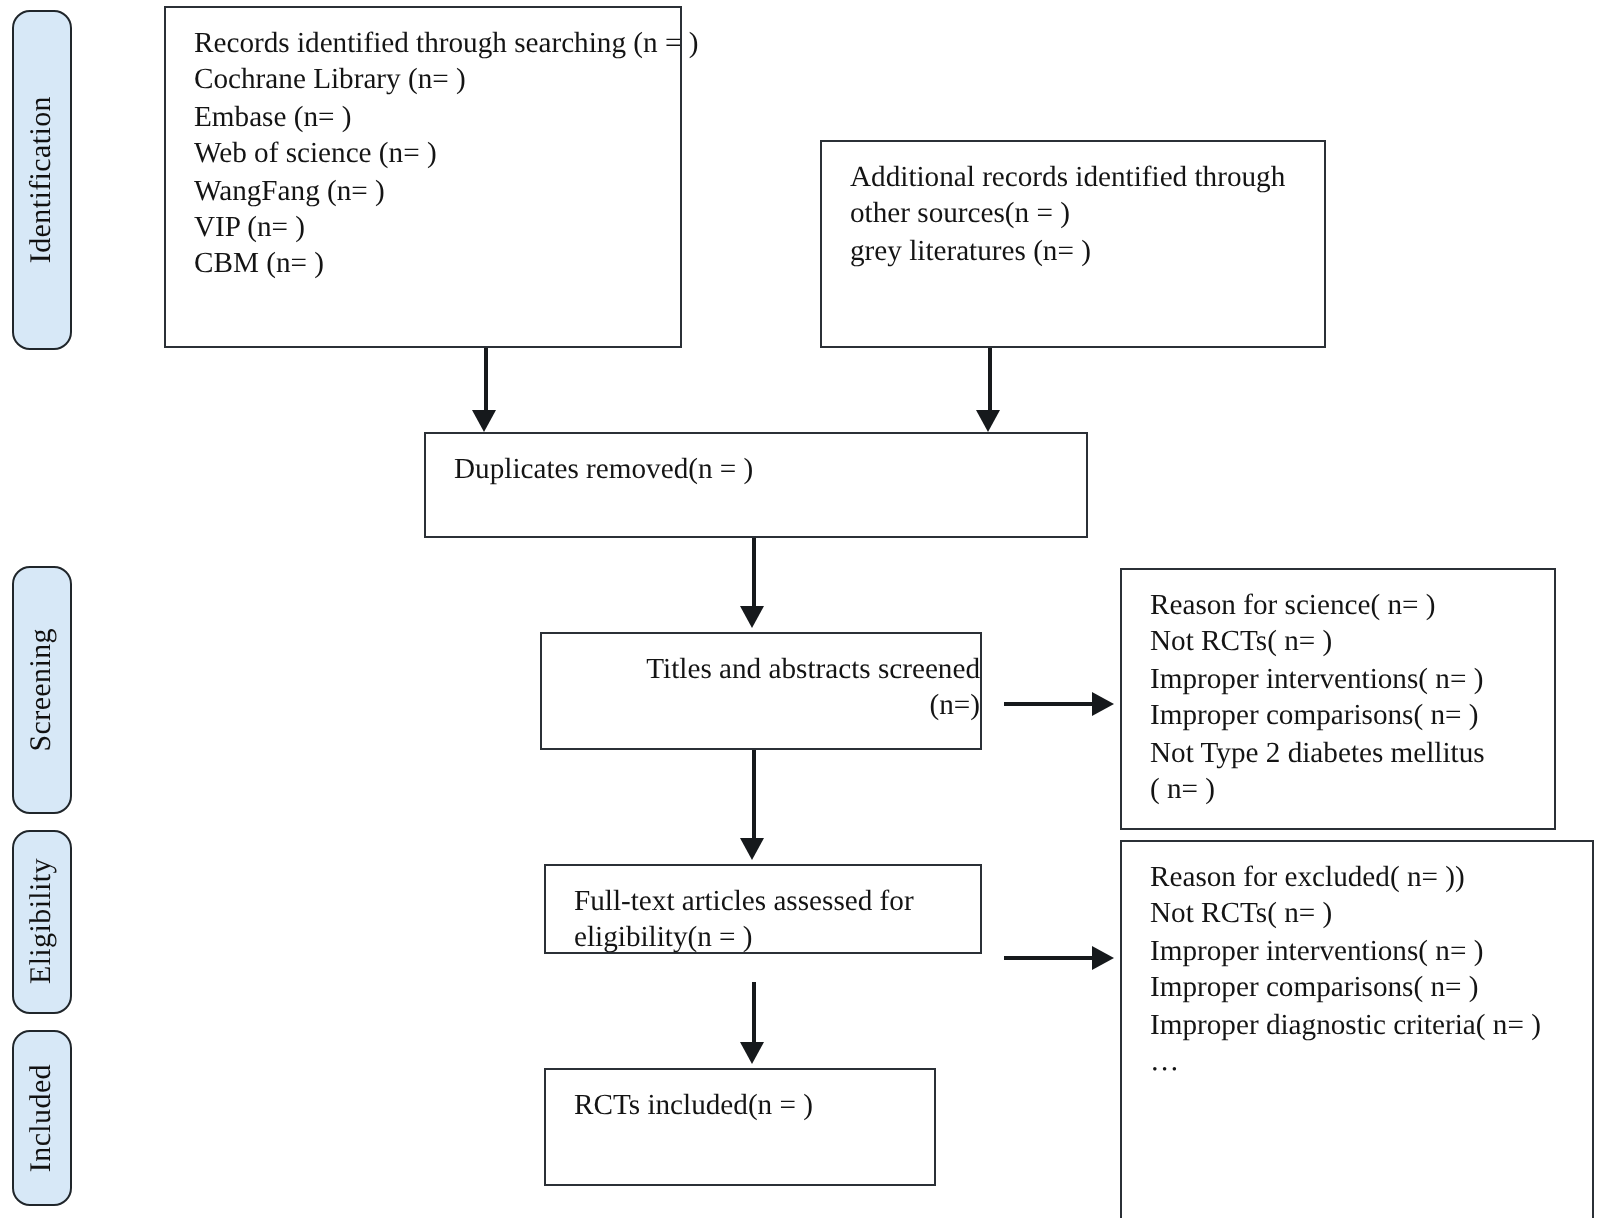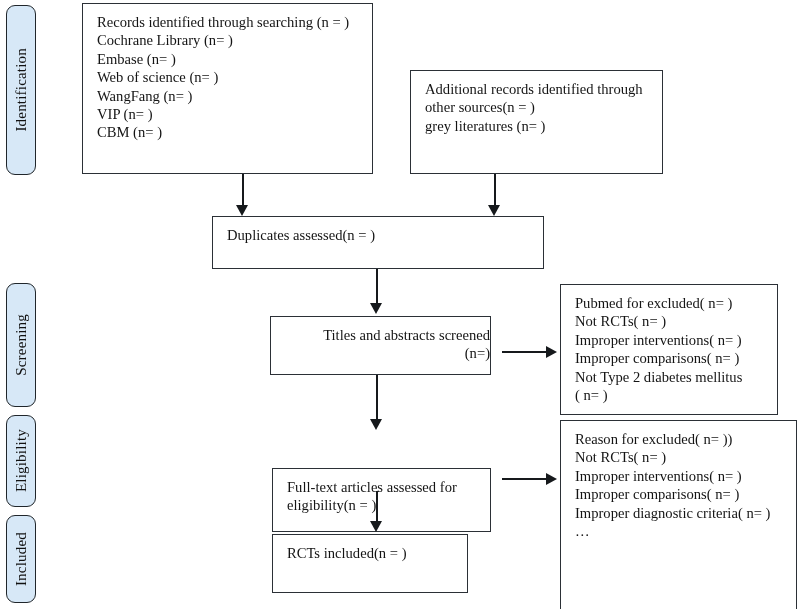--- a/index.html
+++ b/index.html
@@ -96,21 +96,21 @@
   </div>
 
   <div class="stage-pill" style="left:6px; top:415px; width:30px; height:92px;">
     <span class="stage-label">Eligibility</span>
   </div>
 
   <div class="stage-pill" style="left:6px; top:515px; width:30px; height:88px;">
     <span class="stage-label">Included</span>
   </div>
 
-  <div class="flow-box" style="left:82px; top:3px; width:291px; height:171px;">
+  <div class="flow-box" style="left:82px; top:3px; width:259px; height:171px;">
     <div class="line">Records identified through searching (n = )</div>
     <div class="line">Cochrane Library (n= )</div>
     <div class="line">Embase (n= )</div>
     <div class="line">Web of science (n= )</div>
     <div class="line">WangFang (n= )</div>
     <div class="line">VIP (n= )</div>
     <div class="line">CBM (n= )</div>
   </div>
 
   <div class="flow-box" style="left:410px; top:70px; width:253px; height:104px;">
@@ -119,47 +119,47 @@
     <div class="line">grey literatures (n= )</div>
   </div>
 
   <div class="v-line" style="left:242px; top:174px; height:33px;"></div>
   <div class="arrow-down" style="left:236px; top:205px;"></div>
 
   <div class="v-line" style="left:494px; top:174px; height:33px;"></div>
   <div class="arrow-down" style="left:488px; top:205px;"></div>
 
   <div class="flow-box" style="left:212px; top:216px; width:332px; height:53px;">
-    <div class="line">Duplicates assessed(n = )</div>
+    <div class="line">Duplicates removed(n = )</div>
   </div>
 
   <div class="v-line" style="left:376px; top:269px; height:35px;"></div>
   <div class="arrow-down" style="left:370px; top:303px;"></div>
 
   <div class="flow-box" style="left:270px; top:316px; width:221px; height:59px;text-align:right;">
     <div class="line">Titles and abstracts screened</div>
     <div class="line">(n=)</div>
   </div>
 
   <div class="h-line" style="left:502px; top:351px; width:46px;"></div>
   <div class="arrow-right" style="left:546px; top:346px;"></div>
 
   <div class="flow-box" style="left:560px; top:284px; width:218px; height:131px;">
-    <div class="line">Pubmed for excluded( n= )</div>
+    <div class="line">Reason for science( n= )</div>
     <div class="line">Not RCTs( n= )</div>
     <div class="line">Improper interventions( n= )</div>
     <div class="line">Improper comparisons( n= )</div>
     <div class="line">Not Type 2 diabetes mellitus</div>
     <div class="line">( n= )</div>
   </div>
 
   <div class="v-line" style="left:376px; top:375px; height:45px;"></div>
   <div class="arrow-down" style="left:370px; top:419px;"></div>
 
-  <div class="flow-box" style="left:272px; top:432px; width:219px; height:64px;margin-top:36px;">
+  <div class="flow-box" style="left:272px; top:432px; width:219px; height:45px;">
     <div class="line">Full-text articles assessed for</div>
     <div class="line">eligibility(n = )</div>
   </div>
 
   <div class="h-line" style="left:502px; top:478px; width:46px;"></div>
   <div class="arrow-right" style="left:546px; top:473px;"></div>
 
   <div class="flow-box" style="left:560px; top:420px; width:237px; height:192px;">
     <div class="line">Reason for excluded( n= ))</div>
     <div class="line">Not RCTs( n= )</div>

